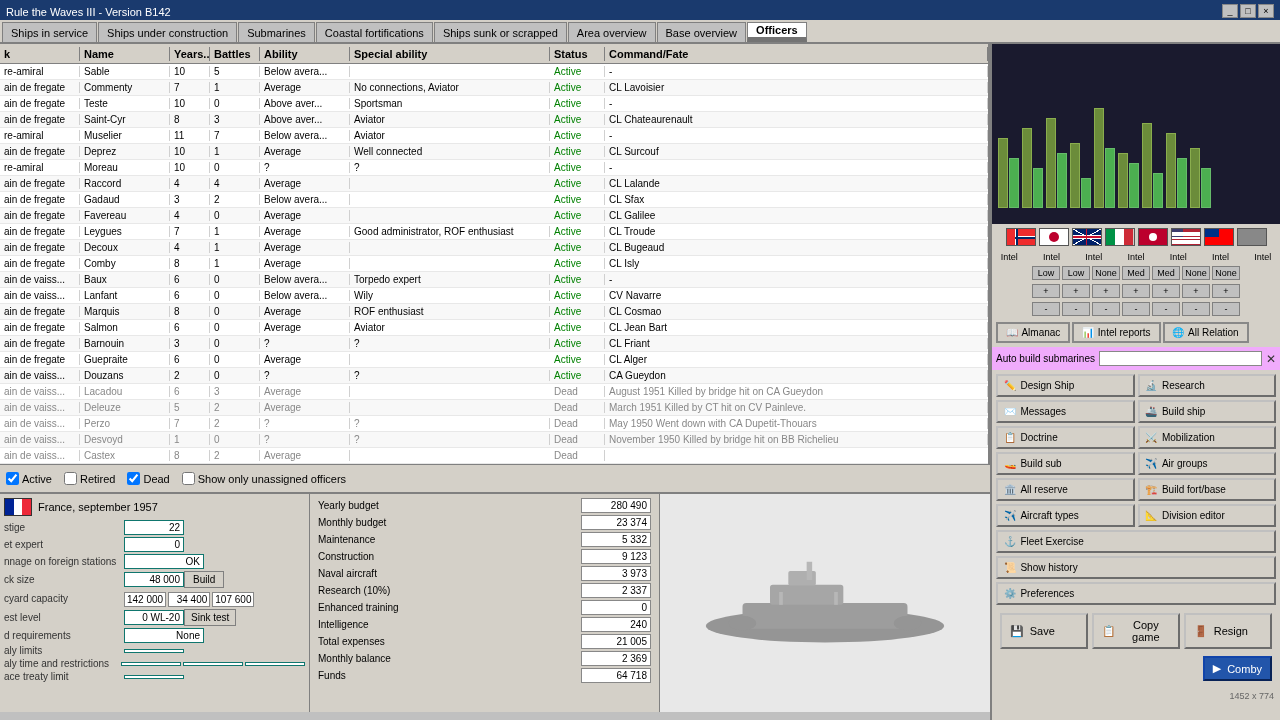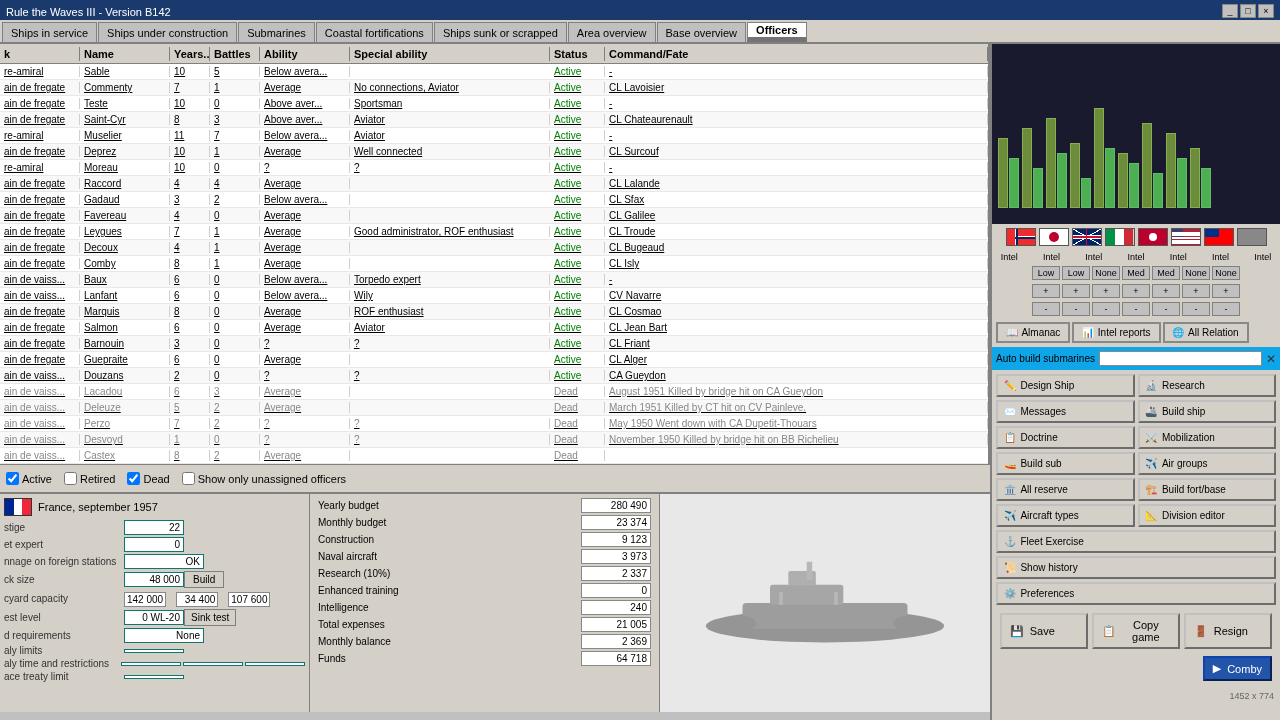--- a/index.html
+++ b/index.html
@@ -98,21 +98,20 @@
       font-weight: bold;
       white-space: nowrap;
       overflow: hidden;
     }
 
     
     .table-body {
       flex: 1;
       overflow-y: auto;
       overflow-x: hidden;
-      text-decoration: underline;
     }
     .table-row {
       display: flex;
       height: 16px;
       align-items: center;
       border-bottom: 1px solid #e8e8e8;
     }
     .table-row.dead { color: #888; }
     .td-cell {
       padding: 0 4px;
@@ -359,21 +358,21 @@
       gap: 3px;
       white-space: nowrap;
     }
 
     
     .auto-build-row {
       padding: 4px;
       display: flex;
       align-items: center;
       gap: 4px;
-      background: #0ea5e9;
+      background: #f0abfc;
     }
     .auto-build-label { font-size: 10px; }
     .auto-build-input {
       flex: 1;
       border: 1px solid #888;
       padding: 1px 3px;
       font-size: 10px;
       background: white;
     }
     .auto-build-x {
@@ -430,21 +429,21 @@
     
     .table-body::-webkit-scrollbar { width: 12px; }
     .table-body::-webkit-scrollbar-track { background: #f0f0f0; }
     .table-body::-webkit-scrollbar-thumb { background: #a0a0a0; border: 1px solid #808080; }
 
     .wl-label { font-size: 10px; color: #333; }
 
     .three-cols {
       display: grid;
       grid-template-columns: 1fr 1fr 1fr;
-      gap: 10px;
+      gap: 2px;
       margin-top: 2px;
     }
     .info-value-sm {
       background: white;
       border: 1px solid #888;
       padding: 1px 2px;
       font-size: 10px;
       text-align: right;
     }
   </style>
@@ -824,20 +823,24 @@
       <div class="bottom-center">
         <div class="budget-row">
           <span class="budget-label">Yearly budget</span>
           <div class="budget-value">280 490</div>
         </div>
         <div class="budget-row">
           <span class="budget-label">Monthly budget</span>
           <div class="budget-value">23 374</div>
         </div>
         <div class="budget-row">
+          <span class="budget-label">Maintenance</span>
+          <div class="budget-value">5 332</div>
+        </div>
+        <div class="budget-row">
           <span class="budget-label">Construction</span>
           <div class="budget-value">9 123</div>
         </div>
         <div class="budget-row">
           <span class="budget-label">Naval aircraft</span>
           <div class="budget-value">3 973</div>
         </div>
         <div class="budget-row">
           <span class="budget-label">Research (10%)</span>
           <div class="budget-value">2 337</div>

